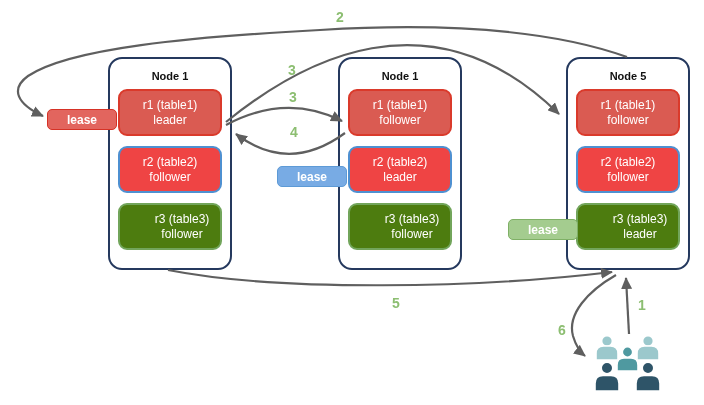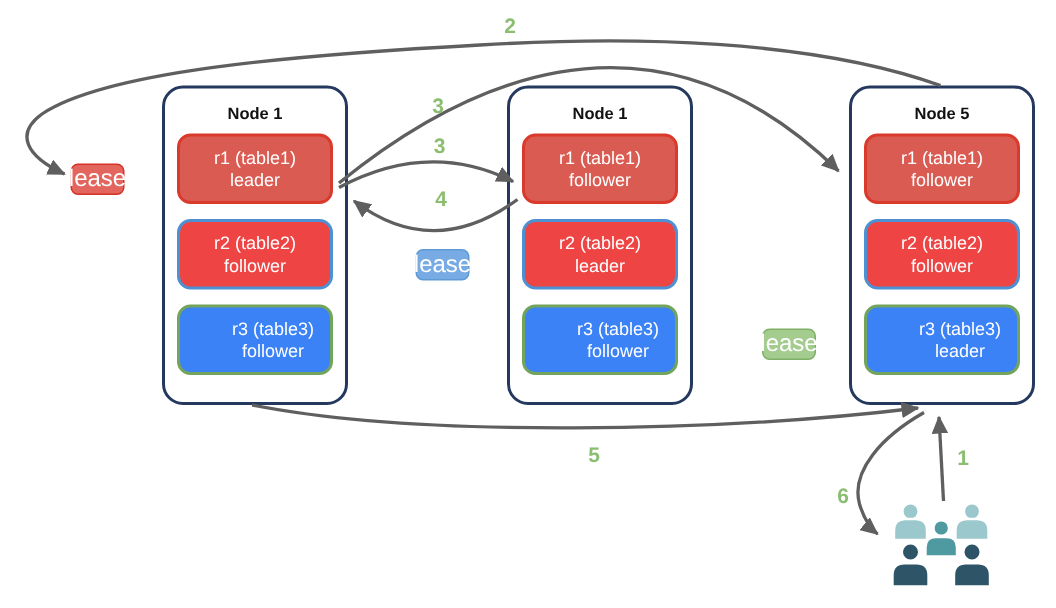--- a/index.html
+++ b/index.html
@@ -16,26 +16,26 @@
   .node-title{
     margin-top:11px;margin-bottom:7px;font-size:11px;font-weight:bold;color:#111111;
   }
   .replica{
     width:104px;height:47px;box-sizing:border-box;border-radius:9px;border:2px solid;
     display:flex;flex-direction:column;align-items:center;justify-content:center;
     color:#ffffff;font-size:12px;line-height:1.25;margin-bottom:10px;
   }
   .replica[data-color="red"]{background:#da5b52;border-color:#da3a2b;}
   .replica[data-color="blue"]{background:#ef4444;border-color:#4e90d1;}
-  .replica[data-color="green"]{background:#3b82f6;border-color:#72a55b;padding-left:24px;}
+  .replica[data-color="green"]{background:#4d7c0f;border-color:#72a55b;padding-left:24px;}
   
   .lease{
-    position:absolute;width:36px;height:21px;box-sizing:border-box;border-radius:5px;
+    position:absolute;width:70px;height:21px;box-sizing:border-box;border-radius:5px;
     border:1.5px solid;display:flex;align-items:center;justify-content:center;
-    color:#ffffff;font-size:16px;
+    color:#ffffff;font-size:12px;font-weight:bold;
   }
   .lease[data-color="red"]{background:#e2655e;border-color:#d63226;}
   .lease[data-color="blue"]{background:#78abe4;border-color:#5d9ad6;}
   .lease[data-color="green"]{background:#a4cc8f;border-color:#7fb066;}
   
   .step{
     position:absolute;transform:translate(-50%,-50%);
     font-size:14px;font-weight:bold;color:#8cbe71;
   }
   svg.arrows{position:absolute;left:0;top:0;pointer-events:none;}

